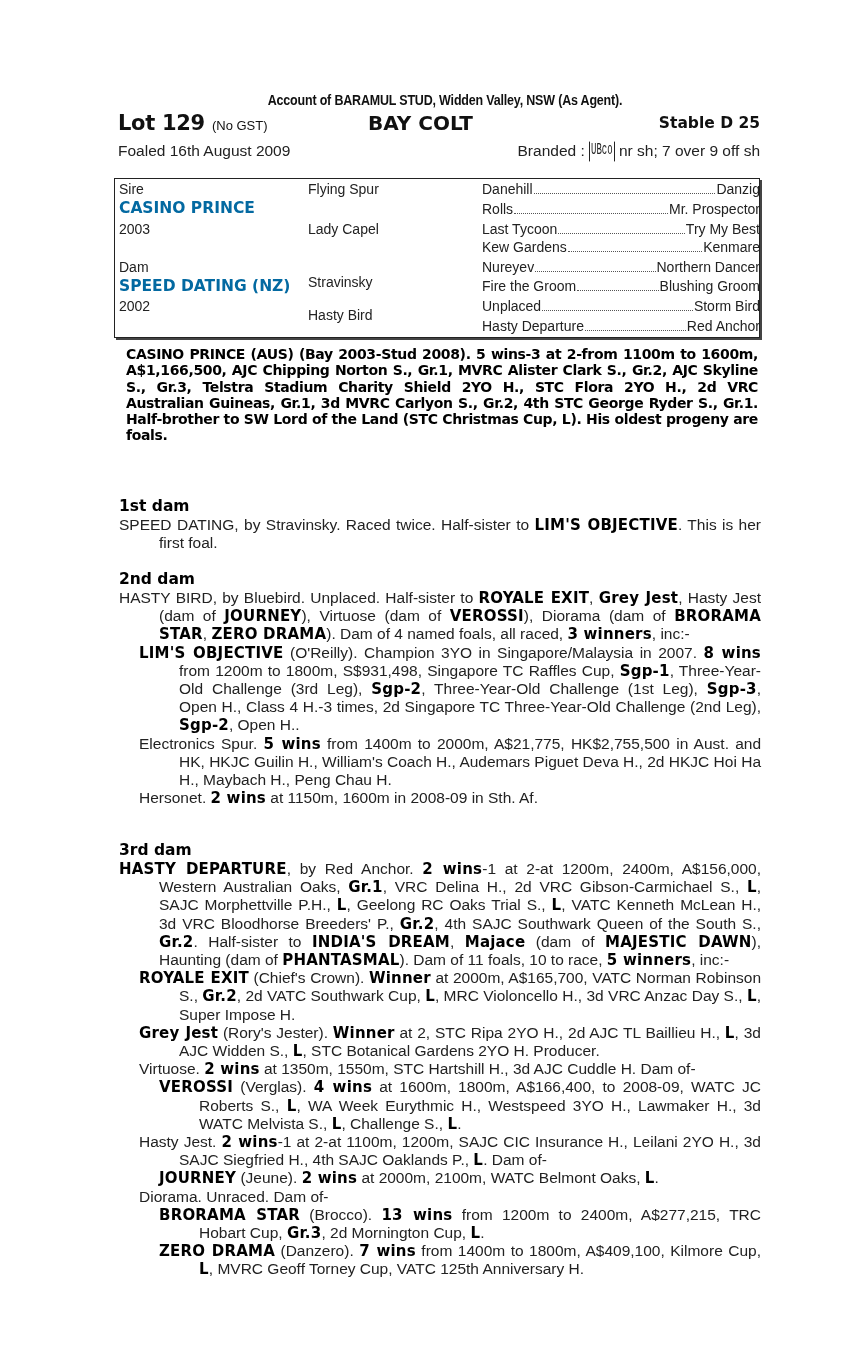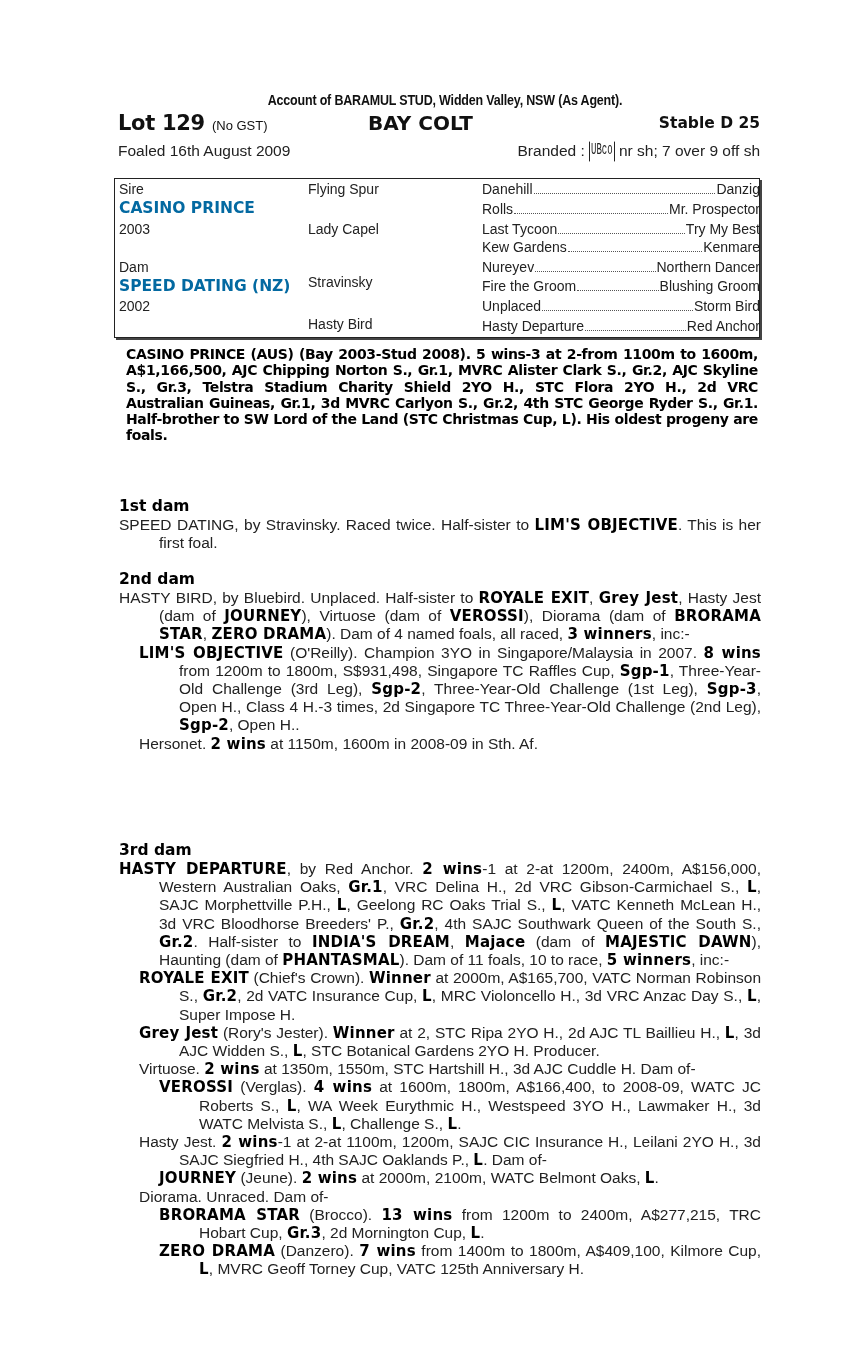--- a/index.html
+++ b/index.html
@@ -52,21 +52,21 @@
   <span class="ped-cell" style="left:4px; top:2px;">Sire</span>
   <span class="ped-cell ped-name" style="left:4px; top:20px;">CASINO PRINCE</span>
   <span class="ped-cell" style="left:4px; top:42px;">2003</span>
   <span class="ped-cell" style="left:4px; top:80px;">Dam</span>
   <span class="ped-cell ped-name" style="left:4px; top:98px;">SPEED DATING (NZ)</span>
   <span class="ped-cell" style="left:4px; top:119px;">2002</span>
 
   <span class="ped-cell" style="left:193px; top:2px;">Flying Spur</span>
   <span class="ped-cell" style="left:193px; top:42px;">Lady Capel</span>
   <span class="ped-cell" style="left:193px; top:80px;margin-top:15px;">Stravinsky</span>
-  <span class="ped-cell" style="left:193px; top:137px;">Hasty Bird</span>
+  <span class="ped-cell" style="left:193px; top:128px;">Hasty Bird</span>
 
   <div class="ped-row" style="top:2px;">
       <span>Danehill</span>
       <span class="dots"></span>
       <span>Danzig</span>
     </div>
   <div class="ped-row" style="top:22px;">
       <span>Rolls</span>
       <span class="dots"></span>
       <span>Mr. Prospector</span>
@@ -110,29 +110,30 @@
   <div>
       <div class="p lvl0"><span>SPEED DATING, by Stravinsky. Raced twice. Half-sister to </span><b>LIM'S OBJECTIVE</b><span>. This is her first foal.</span></div>
     </div>
 </div>
 
 <div class="section" style="top:532px;">
   <div class="heading">2nd dam</div>
   <div>
       <div class="p lvl0"><span>HASTY BIRD, by Bluebird. Unplaced. Half-sister to </span><b>ROYALE EXIT</b><span>, </span><b>Grey Jest</b><span>, Hasty Jest (dam of </span><b>JOURNEY</b><span>), Virtuose (dam of </span><b>VEROSSI</b><span>), Diorama (dam of </span><b>BRORAMA STAR</b><span>, </span><b>ZERO DRAMA</b><span>). Dam of 4 named foals, all raced, </span><b>3 winners</b><span>, inc:-</span></div>
       <div class="p lvl1"><b>LIM'S OBJECTIVE</b><span> (O'Reilly). Champion 3YO in Singapore/Malaysia in 2007. </span><b>8 wins</b><span> from 1200m to 1800m, S$931,498, Singapore TC Raffles Cup, </span><b>Sgp-1</b><span>, Three-Year-Old Challenge (3rd Leg), </span><b>Sgp-2</b><span>, Three-Year-Old Challenge (1st Leg), </span><b>Sgp-3</b><span>, Open H., Class 4 H.-3 times, 2d Singapore TC Three-Year-Old Challenge (2nd Leg), </span><b>Sgp-2</b><span>, Open H..</span></div>
+      <div class="p lvl1"><span>Electronics Spur. </span><b>5 wins</b><span> from 1400m to 2000m, A$21,775, HK$2,755,500 in Aust. and HK, HKJC Guilin H., William's Coach H., Audemars Piguet Deva H., 2d HKJC Hoi Ha H., Maybach H., Peng Chau H.</span></div>
       <div class="p lvl1"><span>Hersonet. </span><b>2 wins</b><span> at 1150m, 1600m in 2008-09 in Sth. Af.</span></div>
     </div>
 </div>
 
 <div class="section" style="top:803px;">
   <div class="heading">3rd dam</div>
   <div>
       <div class="p lvl0"><b>HASTY DEPARTURE</b><span>, by Red Anchor. </span><b>2 wins</b><span>-1 at 2-at 1200m, 2400m, A$156,000, Western Australian Oaks, </span><b>Gr.1</b><span>, VRC Delina H., 2d VRC Gibson-Carmichael S., </span><b>L</b><span>, SAJC Morphettville P.H., </span><b>L</b><span>, Geelong RC Oaks Trial S., </span><b>L</b><span>, VATC Kenneth McLean H., 3d VRC Bloodhorse Breeders' P., </span><b>Gr.2</b><span>, 4th SAJC Southwark Queen of the South S., </span><b>Gr.2</b><span>. Half-sister to </span><b>INDIA'S DREAM</b><span>, </span><b>Majace</b><span> (dam of </span><b>MAJESTIC DAWN</b><span>), Haunting (dam of </span><b>PHANTASMAL</b><span>). Dam of 11 foals, 10 to race, </span><b>5 winners</b><span>, inc:-</span></div>
-      <div class="p lvl1"><b>ROYALE EXIT</b><span> (Chief's Crown). </span><b>Winner</b><span> at 2000m, A$165,700, VATC Norman Robinson S., </span><b>Gr.2</b><span>, 2d VATC Insurance Cup, </span><b>L</b><span>, MRC Violoncello H., 3d VRC Anzac Day S., </span><b>L</b><span>, Super Impose H.</span></div>
+      <div class="p lvl1"><b>ROYALE EXIT</b><span> (Chief's Crown). </span><b>Winner</b><span> at 2000m, A$165,700, VATC Norman Robinson S., </span><b>Gr.2</b><span>, 2d VATC Southwark Cup, </span><b>L</b><span>, MRC Violoncello H., 3d VRC Anzac Day S., </span><b>L</b><span>, Super Impose H.</span></div>
       <div class="p lvl1"><b>Grey Jest</b><span> (Rory's Jester). </span><b>Winner</b><span> at 2, STC Ripa 2YO H., 2d AJC TL Baillieu H., </span><b>L</b><span>, 3d AJC Widden S., </span><b>L</b><span>, STC Botanical Gardens 2YO H. Producer.</span></div>
       <div class="p lvl1"><span>Virtuose. </span><b>2 wins</b><span> at 1350m, 1550m, STC Hartshill H., 3d AJC Cuddle H. Dam of-</span></div>
       <div class="p lvl2"><b>VEROSSI</b><span> (Verglas). </span><b>4 wins</b><span> at 1600m, 1800m, A$166,400, to 2008-09, WATC JC Roberts S., </span><b>L</b><span>, WA Week Eurythmic H., Westspeed 3YO H., Lawmaker H., 3d WATC Melvista S., </span><b>L</b><span>, Challenge S., </span><b>L</b><span>.</span></div>
       <div class="p lvl1"><span>Hasty Jest. </span><b>2 wins</b><span>-1 at 2-at 1100m, 1200m, SAJC CIC Insurance H., Leilani 2YO H., 3d SAJC Siegfried H., 4th SAJC Oaklands P., </span><b>L</b><span>. Dam of-</span></div>
       <div class="p lvl2"><b>JOURNEY</b><span> (Jeune). </span><b>2 wins</b><span> at 2000m, 2100m, WATC Belmont Oaks, </span><b>L</b><span>.</span></div>
       <div class="p lvl1"><span>Diorama. Unraced. Dam of-</span></div>
       <div class="p lvl2"><b>BRORAMA STAR</b><span> (Brocco). </span><b>13 wins</b><span> from 1200m to 2400m, A$277,215, TRC Hobart Cup, </span><b>Gr.3</b><span>, 2d Mornington Cup, </span><b>L</b><span>.</span></div>
       <div class="p lvl2"><b>ZERO DRAMA</b><span> (Danzero). </span><b>7 wins</b><span> from 1400m to 1800m, A$409,100, Kilmore Cup, </span><b>L</b><span>, MVRC Geoff Torney Cup, VATC 125th Anniversary H.</span></div>
     </div>
 </div>

